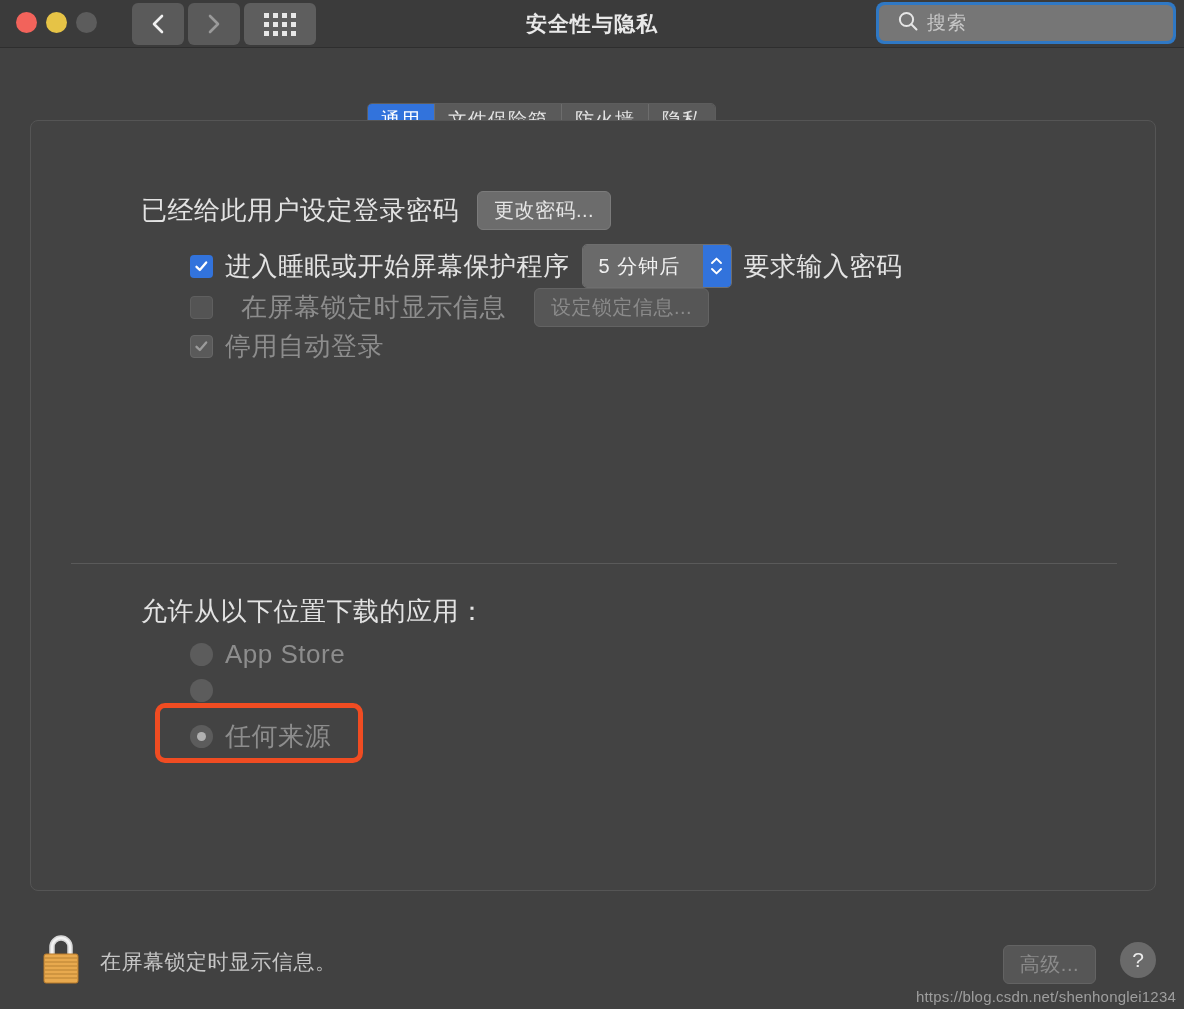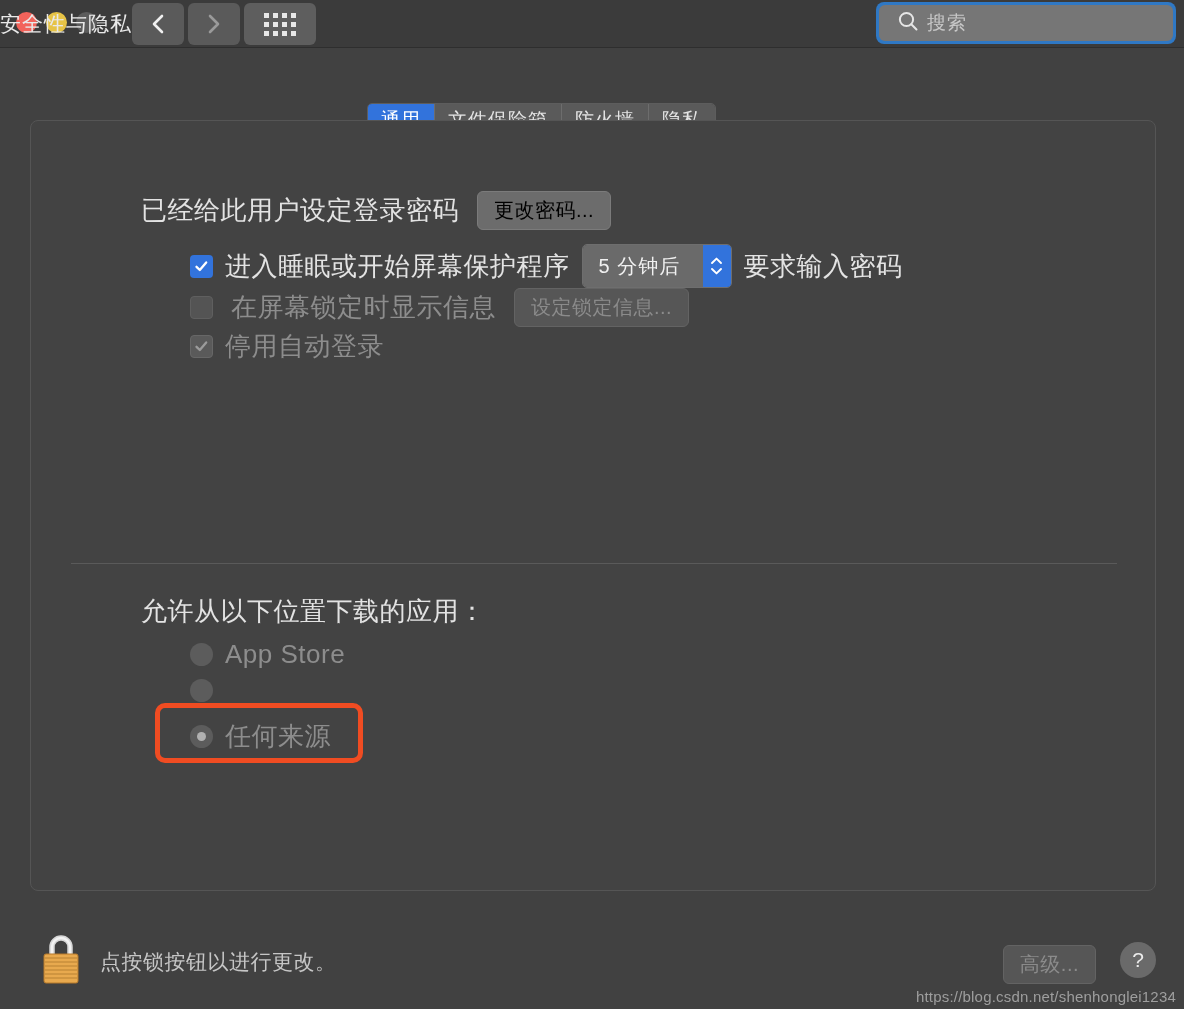--- a/index.html
+++ b/index.html
@@ -66,23 +66,24 @@
     grid-template-rows: repeat(3, 5px);
     gap: 4px;
   }
   .grid-dots i { display: block; width: 5px; height: 5px; background: #e8e8e8; }
 
   .win-title {
     position: absolute;
     left: 0; top: 0;
     width: 1184px; height: 48px;
     line-height: 48px;
+    text-align: center;
     color: #e9e9e9;
     font-size: 21px;
-    font-weight: 400;
+    font-weight: 700;
     letter-spacing: 1px;
   }
 
   .search-wrap {
     position: absolute;
     right: 8px; top: 2px;
     width: 300px; height: 42px;
     border-radius: 8px;
     background: #2f78c4;
     padding: 3px;
@@ -146,21 +147,21 @@
     font-size: 26px;
     letter-spacing: 0.5px;
     white-space: nowrap;
   }
   .label.dim { color: #8d8d8d; }
 
   .btn {
     background: #6c6c6c;
     border: 1px solid #7b7b7b;
     border-radius: 6px;
-    color: #000000;
+    color: #e5e5e5;
     font-size: 20px;
     padding: 5px 16px;
     letter-spacing: 0.5px;
     white-space: nowrap;
   }
   .btn.disabled {
     background: #565656;
     border-color: #636363;
     color: #8b8b8b;
   }
@@ -361,21 +362,21 @@
             <polyline points="2,6 6.5,1.6 11,6" fill="none" stroke="#ffffff" stroke-width="1.9" stroke-linecap="round" stroke-linejoin="round"></polyline>
           </svg>
         <svg width="13" height="8" viewBox="0 0 13 8">
             <polyline points="2,2 6.5,6.4 11,2" fill="none" stroke="#ffffff" stroke-width="1.9" stroke-linecap="round" stroke-linejoin="round"></polyline>
           </svg>
       </span>
     </span>
     <span class="label">要求输入密码</span>
   </div>
 
-  <div class="row" style="left:159px; top:167px; gap:18px;">
+  <div class="row" style="left:159px; top:167px; gap:28px;">
     <span class="checkbox off"></span>
     <span class="label dim">在屏幕锁定时显示信息</span>
     <button class="btn disabled">设定锁定信息...</button>
   </div>
 
   <div class="row" style="left:159px; top:208px; gap:12px;">
     <span class="checkbox dim-on">
       <svg width="15" height="15" viewBox="0 0 15 15">
           <polyline points="2.5,7.8 5.8,11 12.2,3.4" fill="none" stroke="#9b9b9b" stroke-width="2.3" stroke-linecap="round" stroke-linejoin="round"></polyline>
         </svg>
@@ -417,19 +418,19 @@
       <line x1="4" y1="26" x2="38" y2="26"></line>
       <line x1="4" y1="30" x2="38" y2="30"></line>
       <line x1="4" y1="34" x2="38" y2="34"></line>
       <line x1="4" y1="38" x2="38" y2="38"></line>
       <line x1="4" y1="42" x2="38" y2="42"></line>
       <line x1="4" y1="46" x2="38" y2="46"></line>
     </g>
   </svg>
 </div>
 
-<div class="footer-note">点按锁按钮以进行更改。</div>
+<div class="footer-note">在屏幕锁定时显示信息。</div>
 
 <button class="btn disabled adv-btn">高级...</button>
 
 <div class="help-btn">?</div>
 
 <div class="watermark">https://blog.csdn.net/shenhonglei1234</div>
 
 </body></html>

